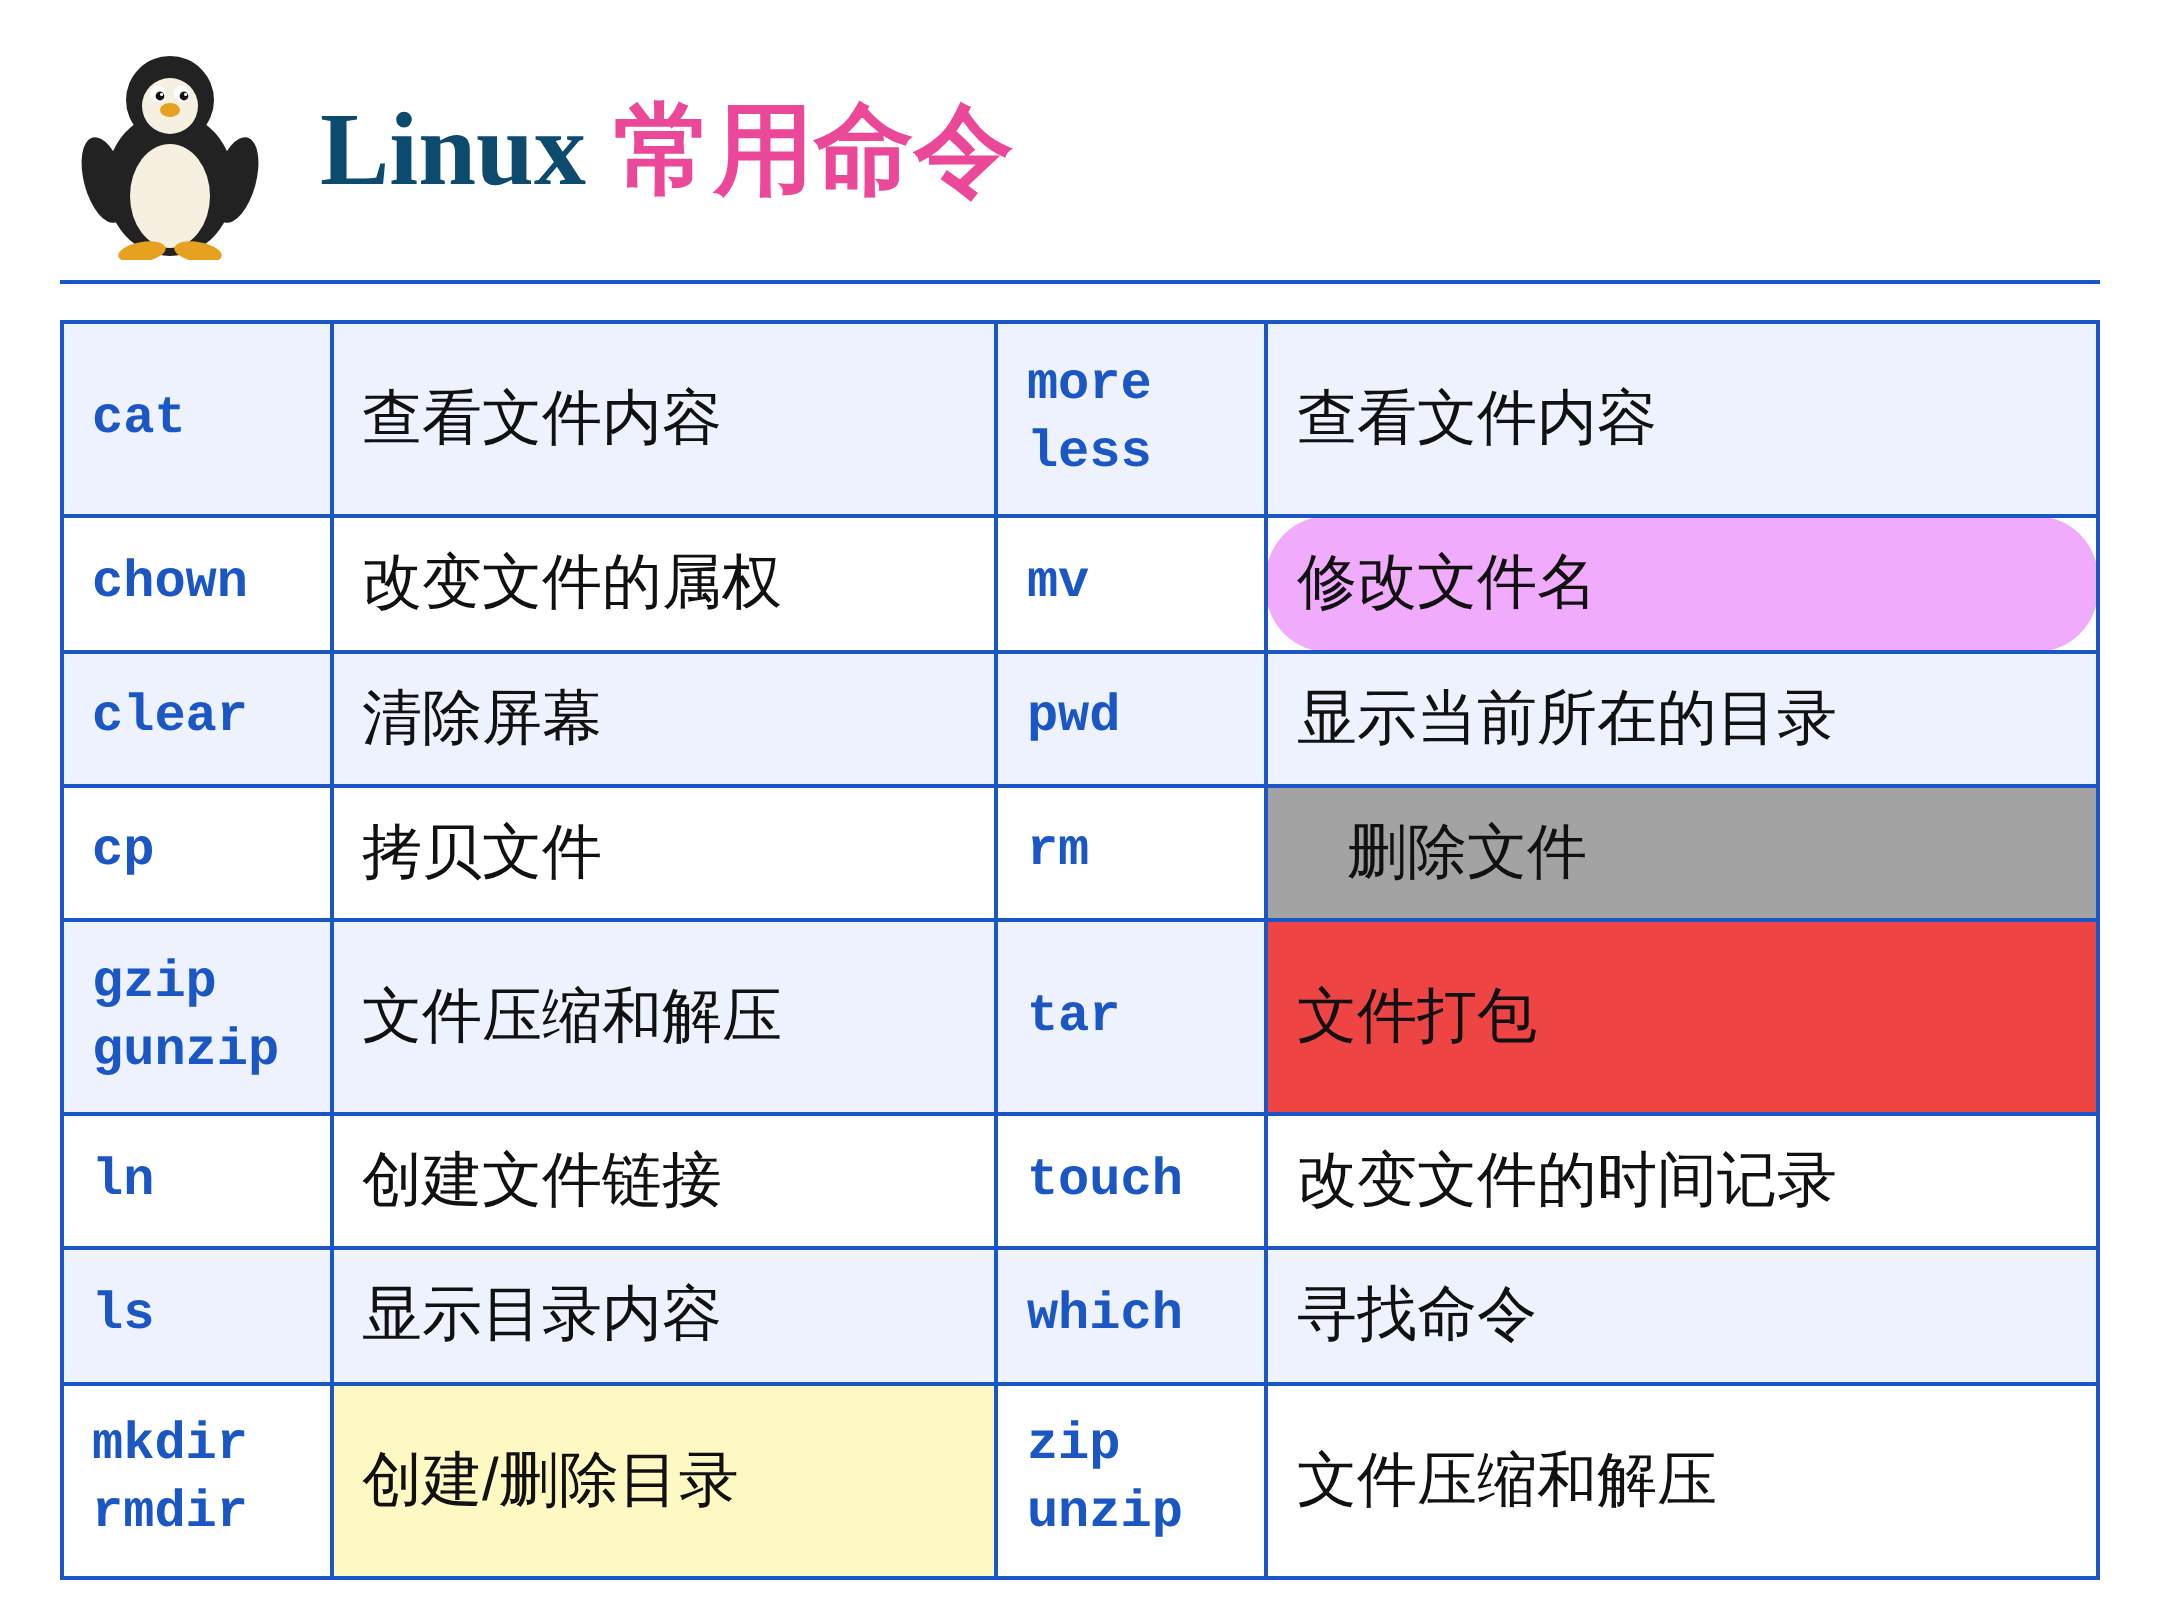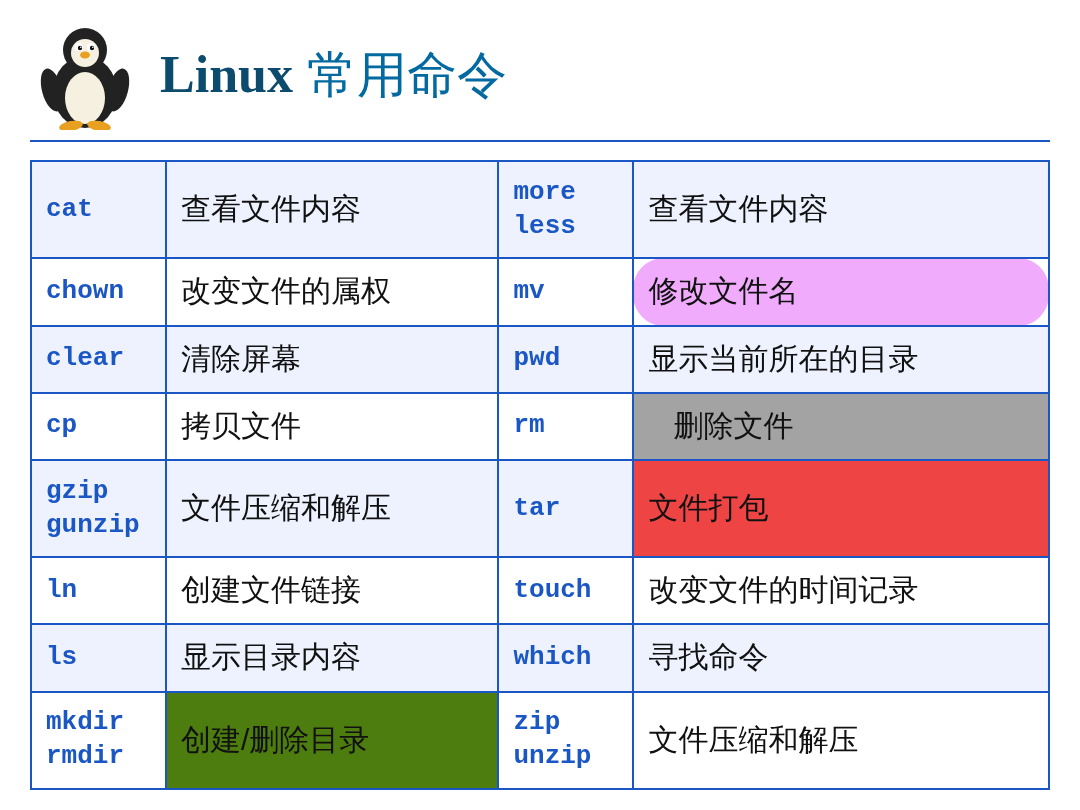--- a/index.html
+++ b/index.html
@@ -97,21 +97,21 @@
       <ellipse cx="55" cy="35" rx="5" ry="3.5" fill="#e8a020"></ellipse>
 
       <ellipse cx="41" cy="106" rx="12" ry="5" fill="#e8a020" transform="rotate(-10,41,106)"></ellipse>
       <ellipse cx="69" cy="106" rx="12" ry="5" fill="#e8a020" transform="rotate(10,69,106)"></ellipse>
 
       <ellipse cx="22" cy="70" rx="10" ry="22" fill="#222" transform="rotate(-15,22,70)"></ellipse>
       <ellipse cx="88" cy="70" rx="10" ry="22" fill="#222" transform="rotate(15,88,70)"></ellipse>
     </svg>
 
     <div>
-      <span style="font-size:52px;font-weight:bold;color:#0c4a6e;font-family:'Times New Roman',serif;">Linux</span><span style="font-size:50px;font-weight:normal;color:#0369a1;"> 常用命令</span>
+      <span style="font-size:52px;font-weight:bold;color:#0c4a6e;font-family:'Times New Roman',serif;">Linux</span><span style="font-size:50px;font-weight:bold;color:#ec4899;"> 常用命令</span>
     </div>
   </div>
 
   <table>
     <tbody id="table-body">
         <tr>
       <td class="cmd" style="background:#eef2ff;white-space:pre-line;">cat</td>
       <td class="desc" style="background:#eef2ff;">查看文件内容</td>
       <td class="cmd" style="background:#eef2ff;white-space:pre-line;">more
 less</td>
@@ -150,20 +150,20 @@
     </tr>
         <tr>
       <td class="cmd" style="background:#eef2ff;white-space:pre-line;">ls</td>
       <td class="desc" style="background:#eef2ff;">显示目录内容</td>
       <td class="cmd" style="background:#eef2ff;white-space:pre-line;">which</td>
       <td class="desc" style="background:#eef2ff;">寻找命令</td>
     </tr>
         <tr>
       <td class="cmd" style="background:#fff;white-space:pre-line;">mkdir
 rmdir</td>
-      <td class="desc" style="background:#4d7c0f;">创建/删除目录</td>
+      <td class="desc" style="background:#fef9c3;">创建/删除目录</td>
       <td class="cmd" style="background:#fff;white-space:pre-line;">zip
 unzip</td>
       <td class="desc" style="background:#fff;">文件压缩和解压</td>
     </tr>
       </tbody>
   </table>
 </div>
 
 </body></html>

